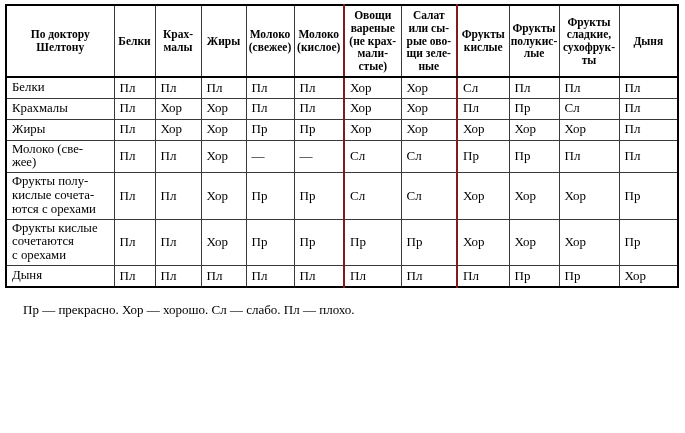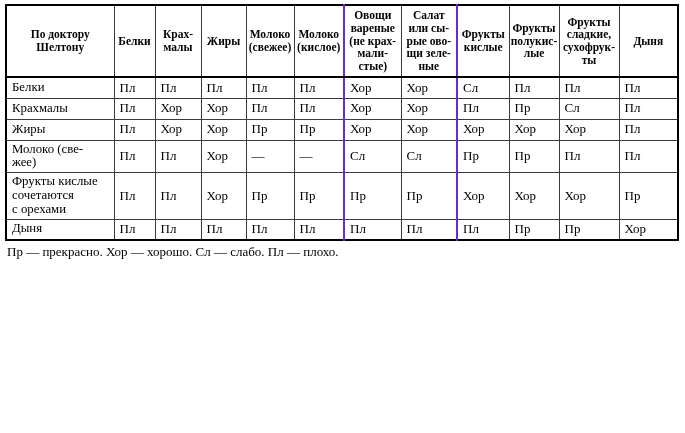--- a/index.html
+++ b/index.html
@@ -51,27 +51,28 @@
   }
   table.compat tbody tr {
     height: 21px;
   }
   
   table.compat thead th {
     border-bottom: 2px solid #000000;
   }
   
   table.compat .thick-left {
-    border-left: 2px solid #6d28d9;
+    border-left: 2px solid #7f1d1d;
   }
   .legend {
     font-size: 13px;
     line-height: 1.2;
-    padding: 3px 0 0 2px;
+    padding: 14px 0 0 2px;
     text-align: left;
+    margin-left: 16px;
   }
 </style>
 </head>
 <body>
 
 <div class="page">
   <table class="compat">
     <colgroup>
       <col style="width:108px">
         <col style="width:41px">
@@ -172,20 +173,36 @@
           <td>—</td>
           <td>—</td>
           <td class="thick-left">Сл</td>
           <td>Сл</td>
           <td class="thick-left">Пр</td>
           <td>Пр</td>
           <td>Пл</td>
           <td>Пл</td>
         </tr>
         <tr>
+          <td class="row-label">Фрукты полу-
+кислые сочета-
+ются с орехами</td>
+          <td>Пл</td>
+          <td>Пл</td>
+          <td>Хор</td>
+          <td>Пр</td>
+          <td>Пр</td>
+          <td class="thick-left">Сл</td>
+          <td>Сл</td>
+          <td class="thick-left">Хор</td>
+          <td>Хор</td>
+          <td>Хор</td>
+          <td>Пр</td>
+        </tr>
+        <tr>
           <td class="row-label">Фрукты кислые
 сочетаются
 с орехами</td>
           <td>Пл</td>
           <td>Пл</td>
           <td>Хор</td>
           <td>Пр</td>
           <td>Пр</td>
           <td class="thick-left">Пр</td>
           <td>Пр</td>

